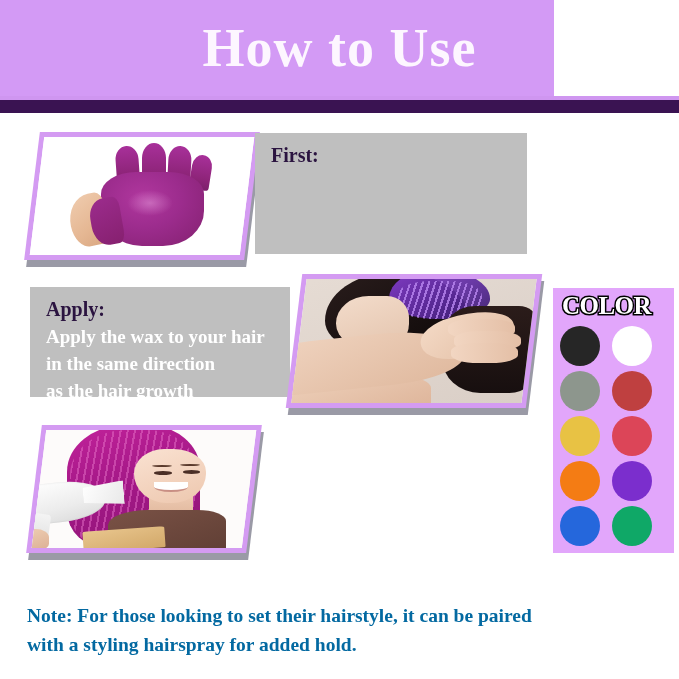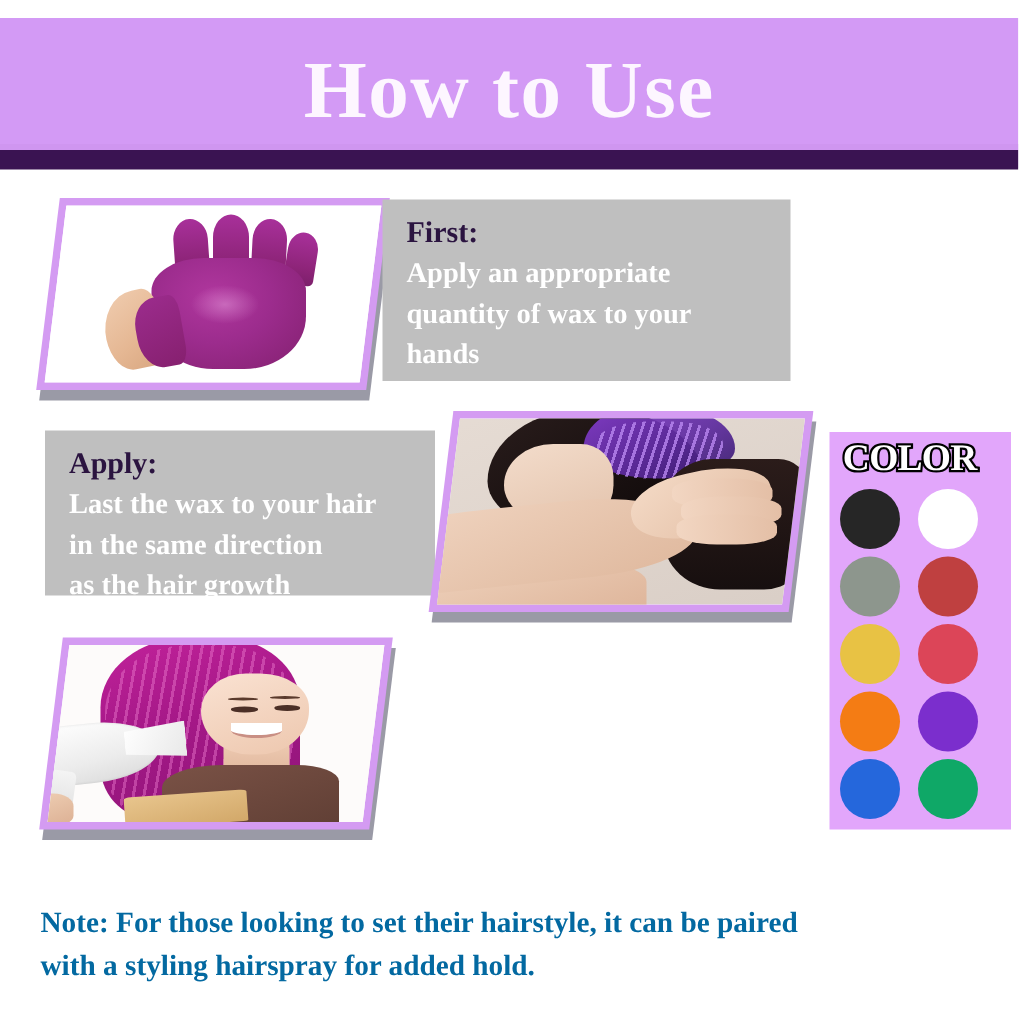--- a/index.html
+++ b/index.html
@@ -7,23 +7,22 @@
     width:679px;height:679px;
     background:#ffffff;
     font-family:"Liberation Serif", serif;
     overflow:hidden;
     position:relative;
   }
   .page{position:relative;width:679px;height:679px;overflow:hidden;background:#fff;}
 
   
   .header{
-    position:absolute;left:0;top:0;width:679px;height:100px;
+    position:absolute;left:0;top:0;width:554px;height:100px;
     background:#d39af5;
-    margin-top:12px;
   }
   .header-title{
     position:absolute;left:0;top:18px;width:679px;
     text-align:center;
     color:#fdf6ff;
     font-family:"Liberation Serif", serif;
     font-weight:bold;
     font-size:54px;
     letter-spacing:1px;
     line-height:60px;
@@ -299,28 +298,25 @@
           <div class="hand-palm"></div>
           <div class="thumb"></div>
           <div class="thumbwax"></div>
           <div class="waxsheen"></div>
         </div>
       </div>
     </div>
   </div>
   <div class="text-panel" style="left:255px;top:133px;width:272px;height:121px;">
     <p class="step-label">First:</p>
-    <p class="step-body">Apply an appropriate
-quantity of wax to your
-hands</p>
   </div>
 
   <div class="text-panel" style="left:30px;top:287px;width:260px;height:110px;">
     <p class="step-label">Apply:</p>
-    <p class="step-body">Last the wax to your hair
+    <p class="step-body">Apply the wax to your hair
  in the same direction
 as the hair growth</p>
   </div>
   <div class="photo-shadow" id="shadow2" style="left:296px;top:281px;width:240px;height:134px;"></div>
   <div class="photo-frame" id="frame2" style="left:294px;top:274px;width:240px;height:134px;">
     <div class="photo-inner">
       <div class="unskew">
         <div class="art-apply">
           <div class="ap-head"></div>
           <div class="ap-hairwax"></div>

